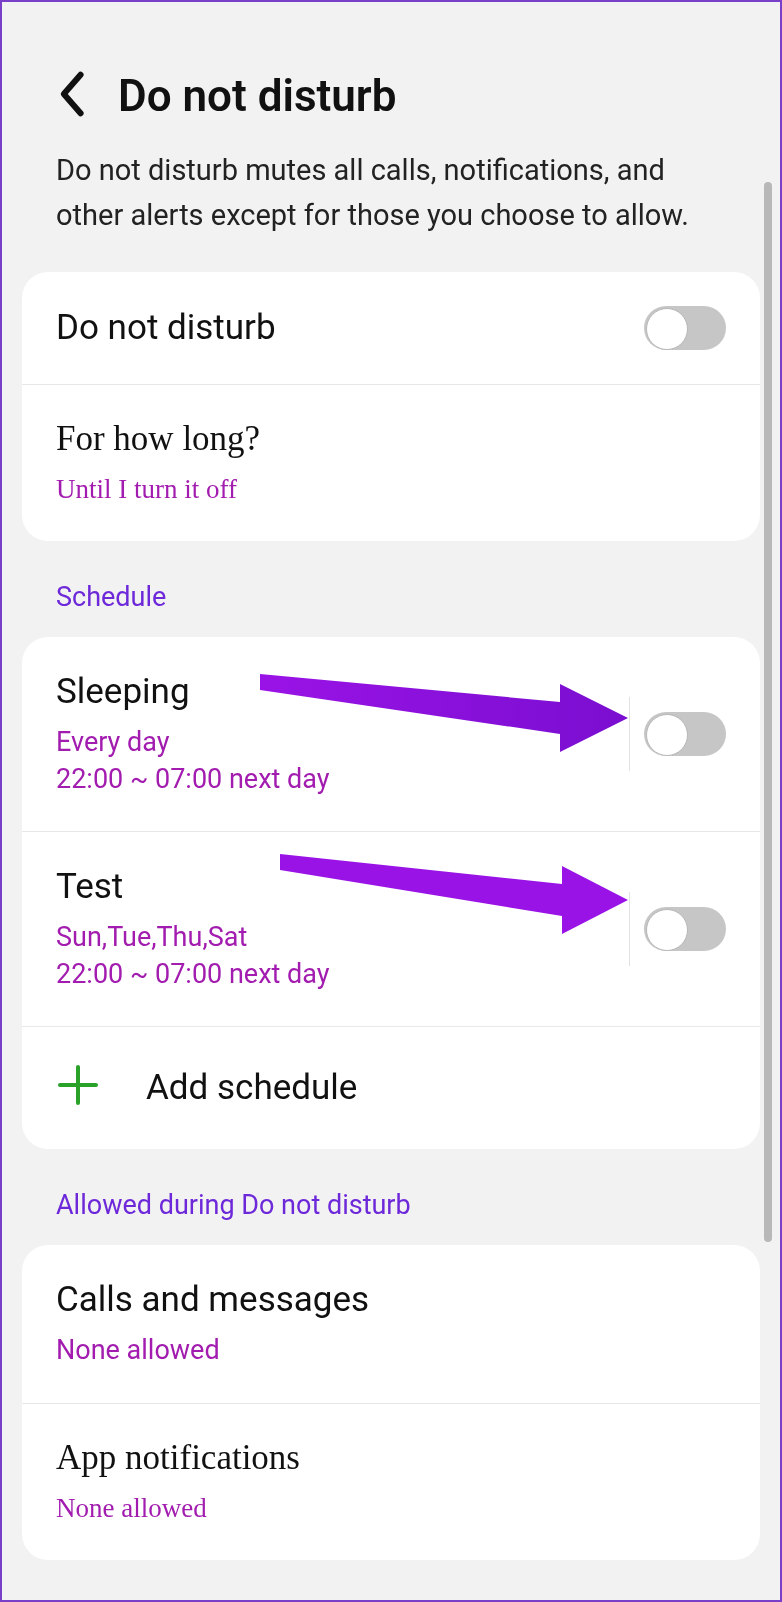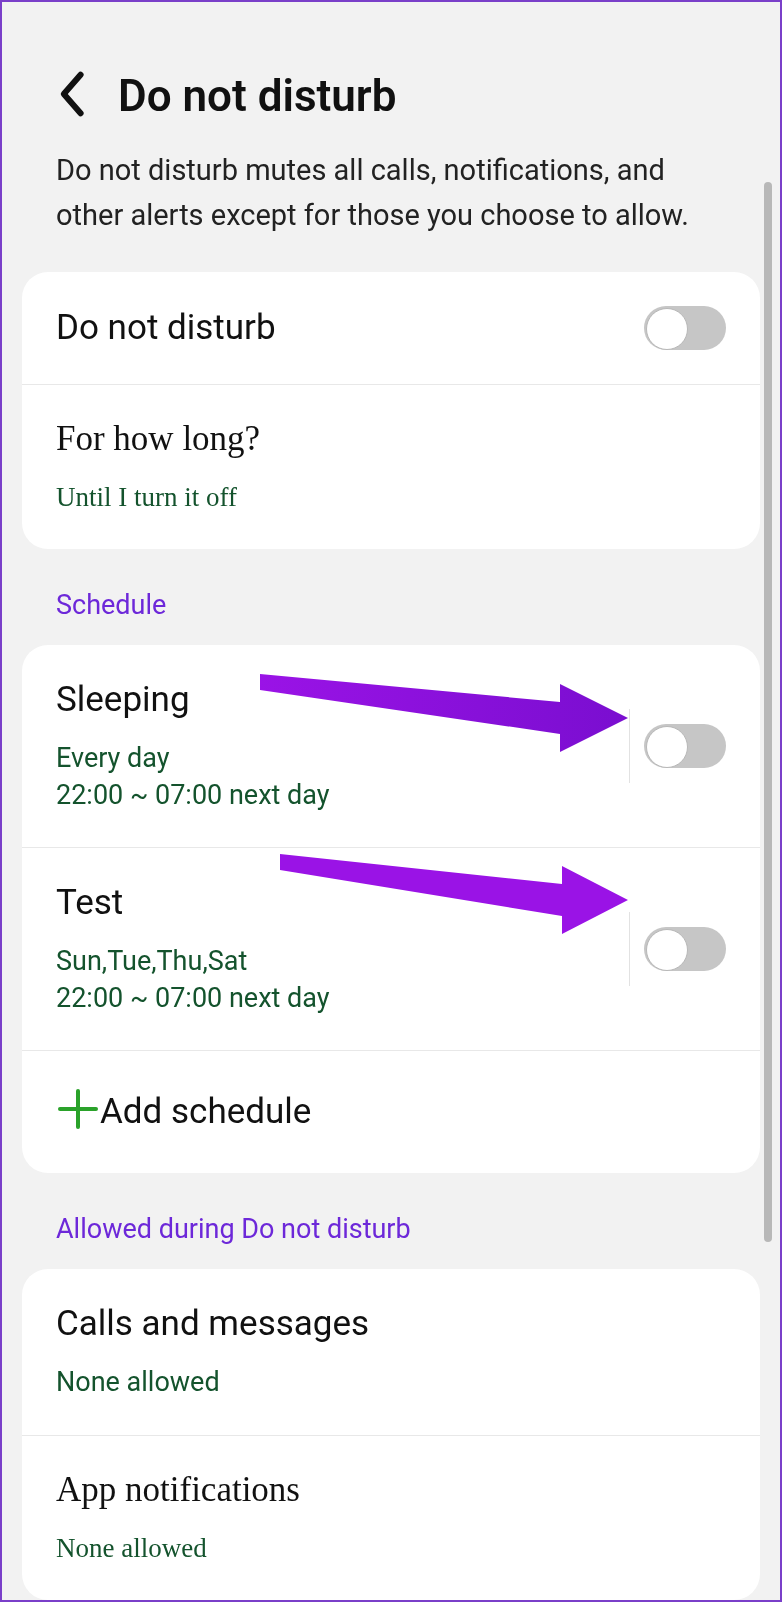--- a/index.html
+++ b/index.html
@@ -35,21 +35,21 @@
     display: flex;
     align-items: center;
     justify-content: space-between;
     padding: 34px 34px;
     border-bottom: 1px solid #e8e8e8;
     position: relative;
   }
   .row:last-child { border-bottom: none; font-family: Liberation Serif, serif; }
   .row-text { flex: 1; min-width: 0; }
   .row-title { font-size: 35px; color: #111; }
-  .row-sub { font-size: 27px; color: #14532d; margin-top: 20px; line-height: 1.35; }
+  .row-sub { font-size: 27px; color: #a21caf; margin-top: 12px; line-height: 1.35; }
   .switch {
     width: 82px; height: 44px;
     border-radius: 22px;
     background: #c6c6c6;
     position: relative;
     flex-shrink: 0;
   }
   .switch::after {
     content: "";
     position: absolute;
@@ -66,20 +66,21 @@
     flex-shrink: 0;
   }
   .section-header {
     font-size: 27px;
     color: #6d28d9;
     padding: 40px 28px 24px 38px;
   }
   .add-row {
     display: flex;
     align-items: center;
+    gap: 46px;
     padding: 36px 34px 38px 34px;
   }
   .plus-icon { width: 44px; height: 44px; }
   .add-label { font-size: 35px; color: #111; }
   .scrollbar {
     position: absolute;
     right: 8px; top: 180px;
     width: 8px; height: 1060px;
     background: #b8b8b8;
     border-radius: 4px;

